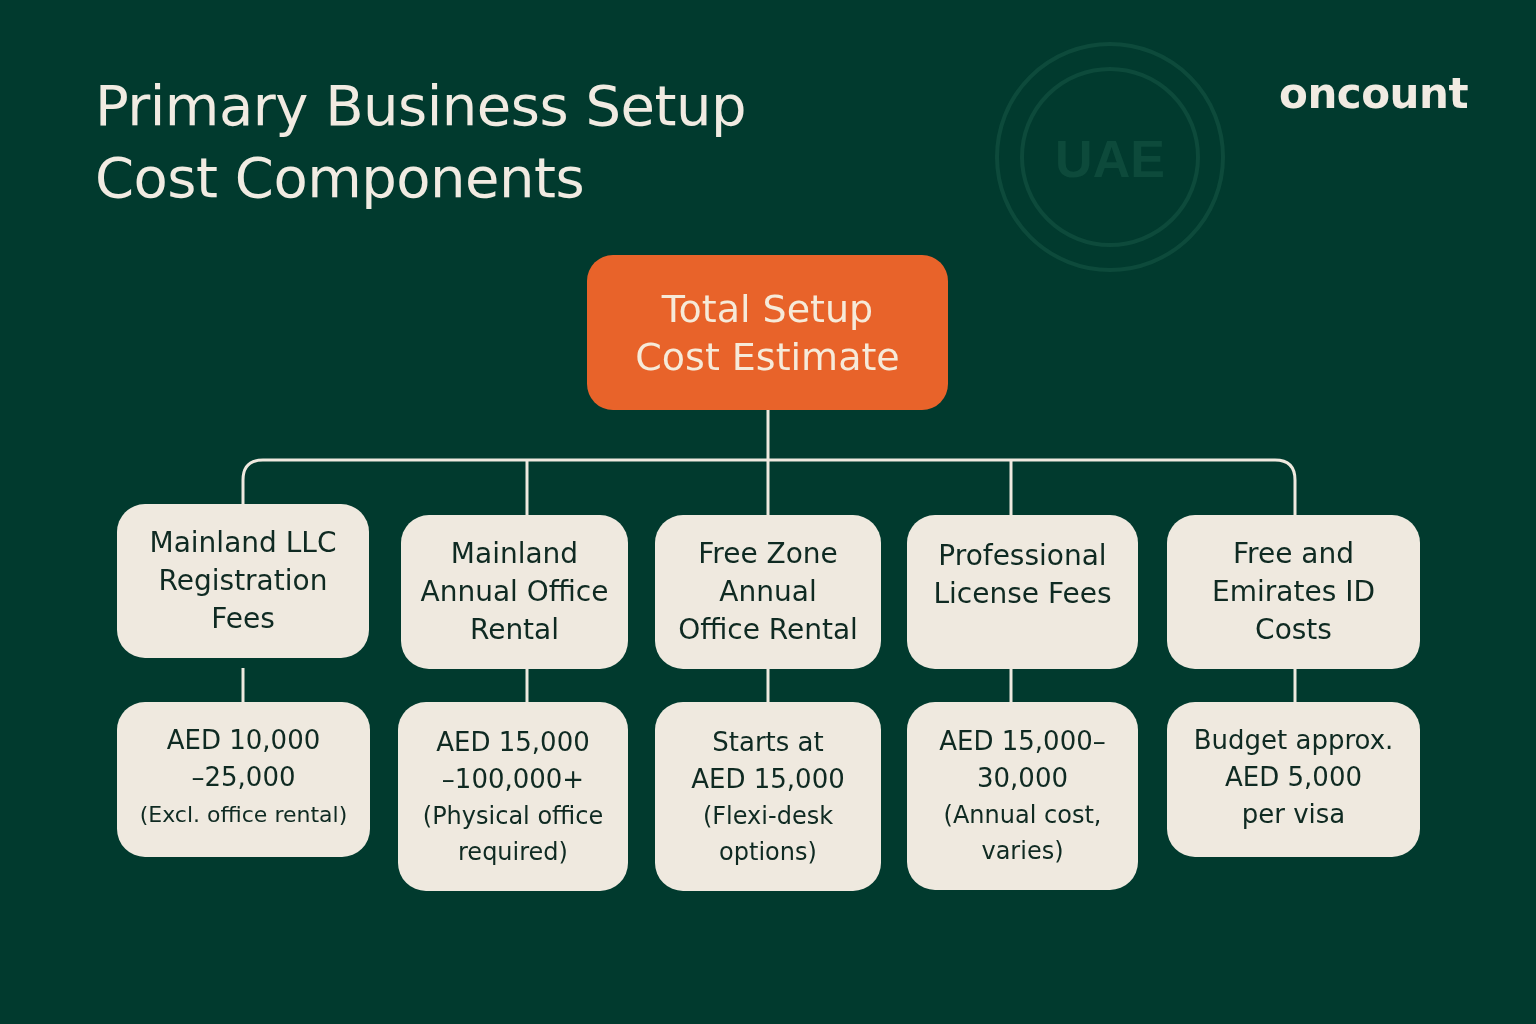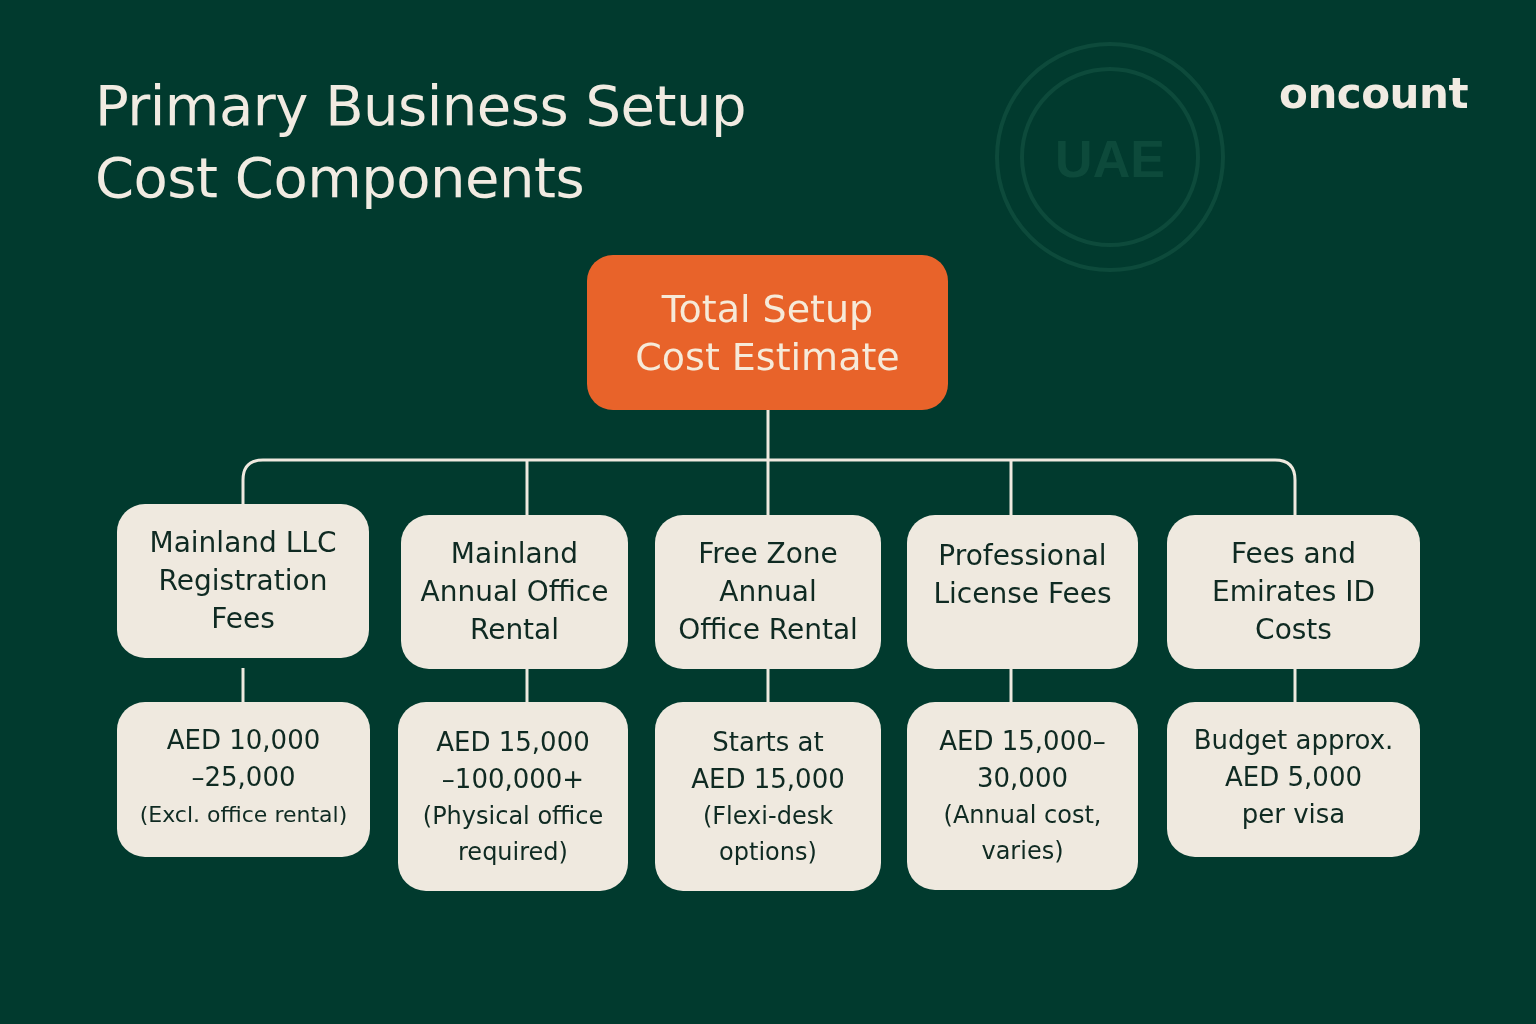--- a/index.html
+++ b/index.html
@@ -88,21 +88,21 @@
 <div class="card head" style="left:655px; top:515px; width:226px; height:154px;">
   <span>Free Zone</span>
   <span>Annual</span>
   <span>Office Rental</span>
 </div>
 <div class="card head" style="left:907px; top:515px; width:231px; height:154px; justify-content:flex-start; padding-top:22px;">
   <span>Professional</span>
   <span>License Fees</span>
 </div>
 <div class="card head" style="left:1167px; top:515px; width:253px; height:154px;">
-  <span>Fees and</span>
+  <span>Free and</span>
   <span>Emirates ID</span>
   <span>Costs</span>
 </div>
 
 <div class="card value" style="left:117px; top:702px; width:253px; height:155px; justify-content:flex-start; padding-top:20px;">
   <span>AED 10,000</span>
   <span>–25,000</span>
   <span class="small">(Excl. office rental)</span>
 </div>
 <div class="card value" style="left:398px; top:702px; width:230px; height:189px;">

